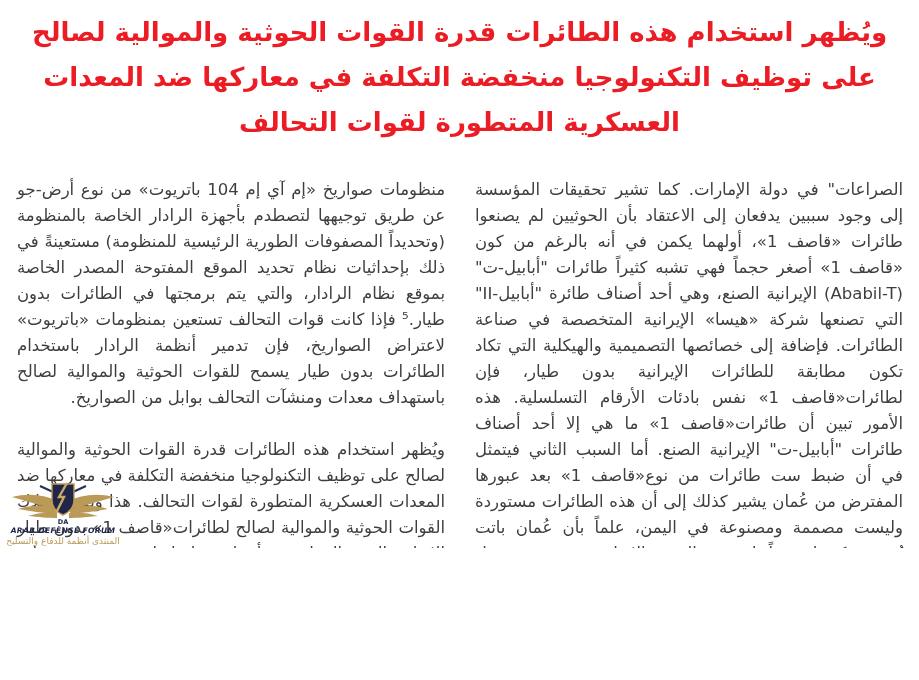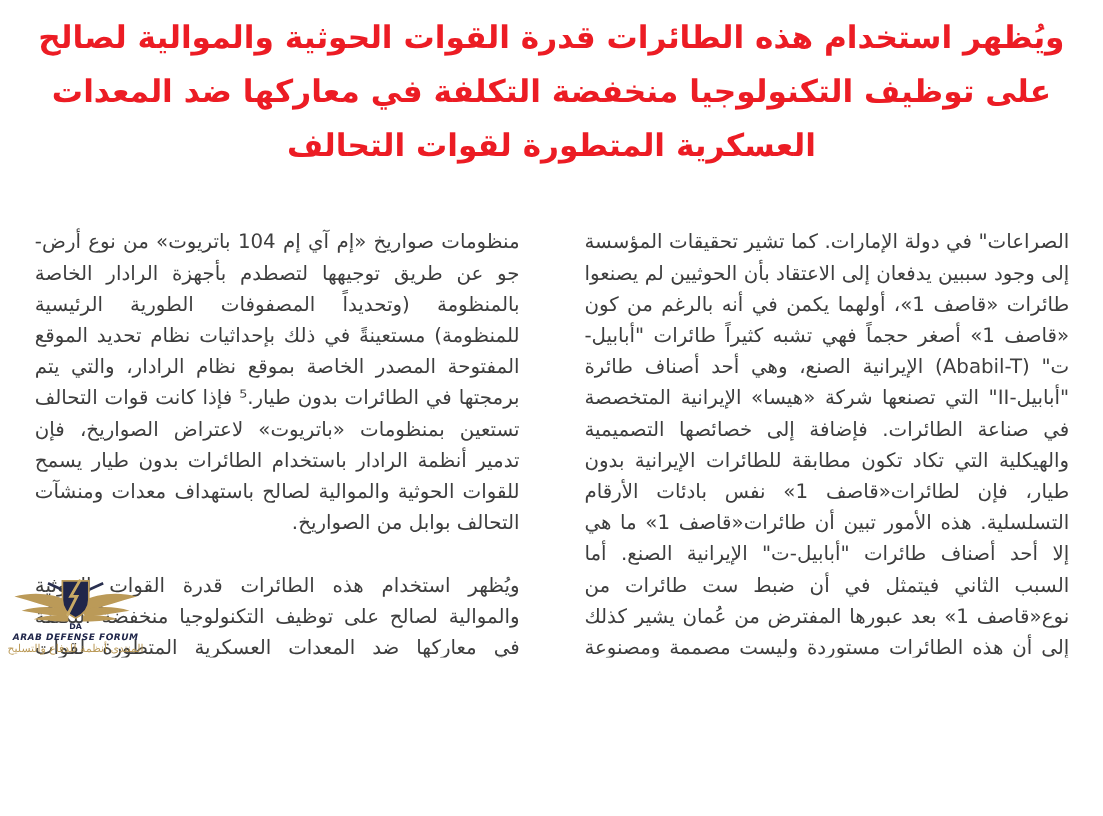--- a/index.html
+++ b/index.html
@@ -33,21 +33,21 @@
   }
   .col {
     width: 436px;
     flex: 0 0 436px;
     font-size: 16.5px;
     line-height: 26px;
     color: #3e3e3e;
     text-align: justify;
     direction: rtl;
   }
-  .col p { margin: 16px; }
+  .col p { margin: 4px; }
   .col p + p { margin-top: 26px; }
   .logo {
     position: absolute;
     left: 3px; bottom: 1px;
     width: 120px;
     text-align: center;
     direction: ltr;
   }
   .logo svg { display: block; margin: 0 auto; }
   .logo-en {

